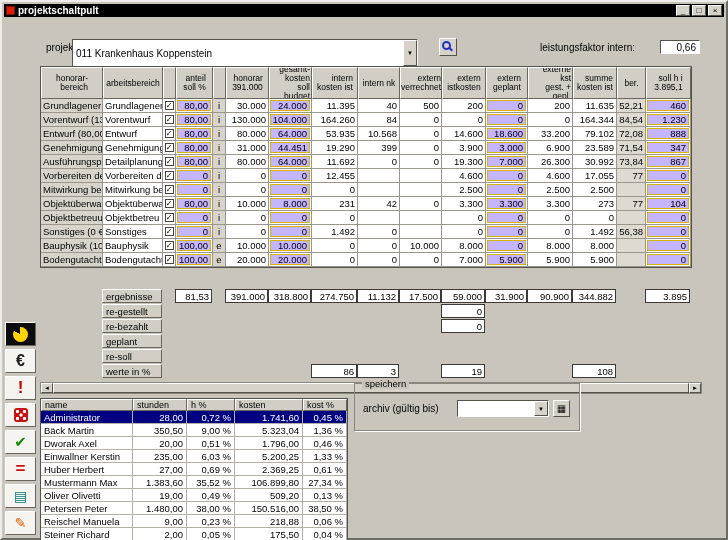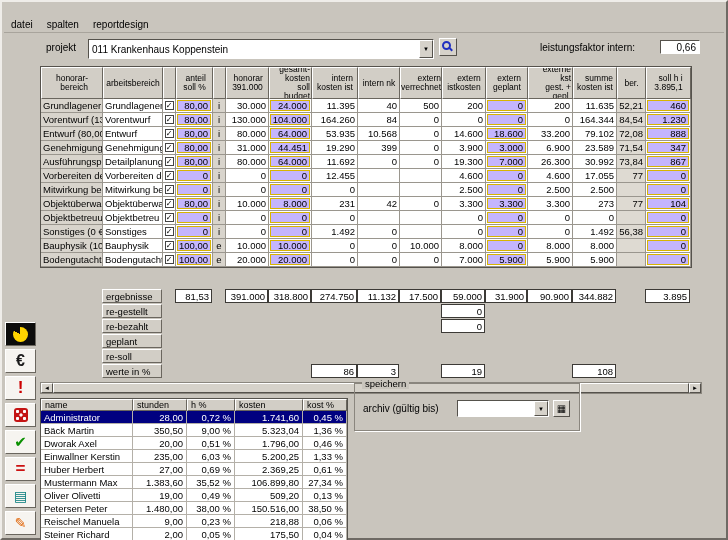--- a/index.html
+++ b/index.html
@@ -65,29 +65,33 @@
 .bcell.sel{background:#000080;color:#fff}
 
 .groupbox{position:absolute;left:352px;top:381px;width:226px;height:48px;border:1px solid #8a867e;box-shadow:1px 1px 0 #fff;box-sizing:border-box}
 .glegend{position:absolute;top:-6px;left:7px;background:#c9c5bd;padding:0 3px;font-size:9.5px}
 </style>
 </head>
 <body>
 
 <div class="window">
 
-
-  <div class="menubar" id="menubar">
-      <span class="menu-item">datei</span>
-      <span class="menu-item">spalten</span>
-      <span class="menu-item">reportdesign</span>
-    </div>
+  <div class="titlebar">
+    <div class="title-icon"></div>
+    <span class="title-text">projektschaltpult</span>
+    <span class="win-controls" id="win-controls">
+        <button class="win-btn">_</button>
+        <button class="win-btn">□</button>
+        <button class="win-btn">×</button>
+      </span>
+  </div>
+
 
   <span class="lbl" style="left:44px;top:40px">projekt</span>
-  <div class="combo" style="left:86px;top:37px;width:346px;height:20px">
+  <div class="combo" style="left:70px;top:37px;width:346px;height:28px">
     <span class="cv">011 Krankenhaus Koppenstein</span>
     <span class="carr">▼</span>
   </div>
   <button class="tool-btn" style="left:437px;top:36px;width:18px;height:18px">
     <span class="mag"></span>
   </button>
   <span class="lbl" style="left:538px;top:40px">leistungsfaktor intern:</span>
   <div class="field" style="left:658px;top:38px;width:40px;height:14px">0,66</div>
 
   <div id="main-grid" style="grid-template-columns: 62px 60px 13px 37px 13px 43px 43px 46px 42px 42px 44px 42px 45px 44px 29px 45px;">

